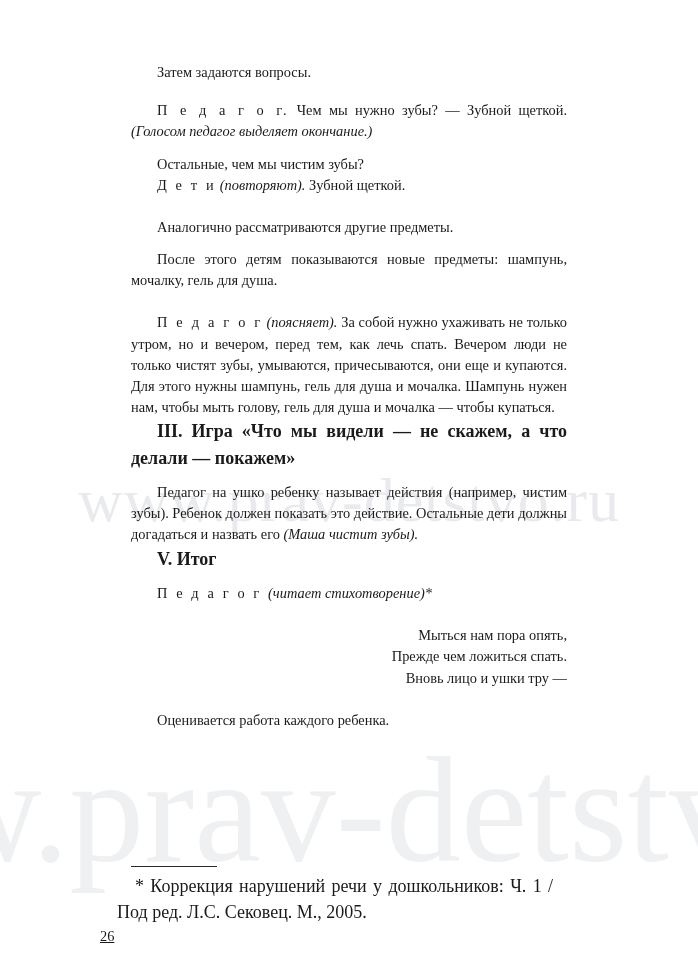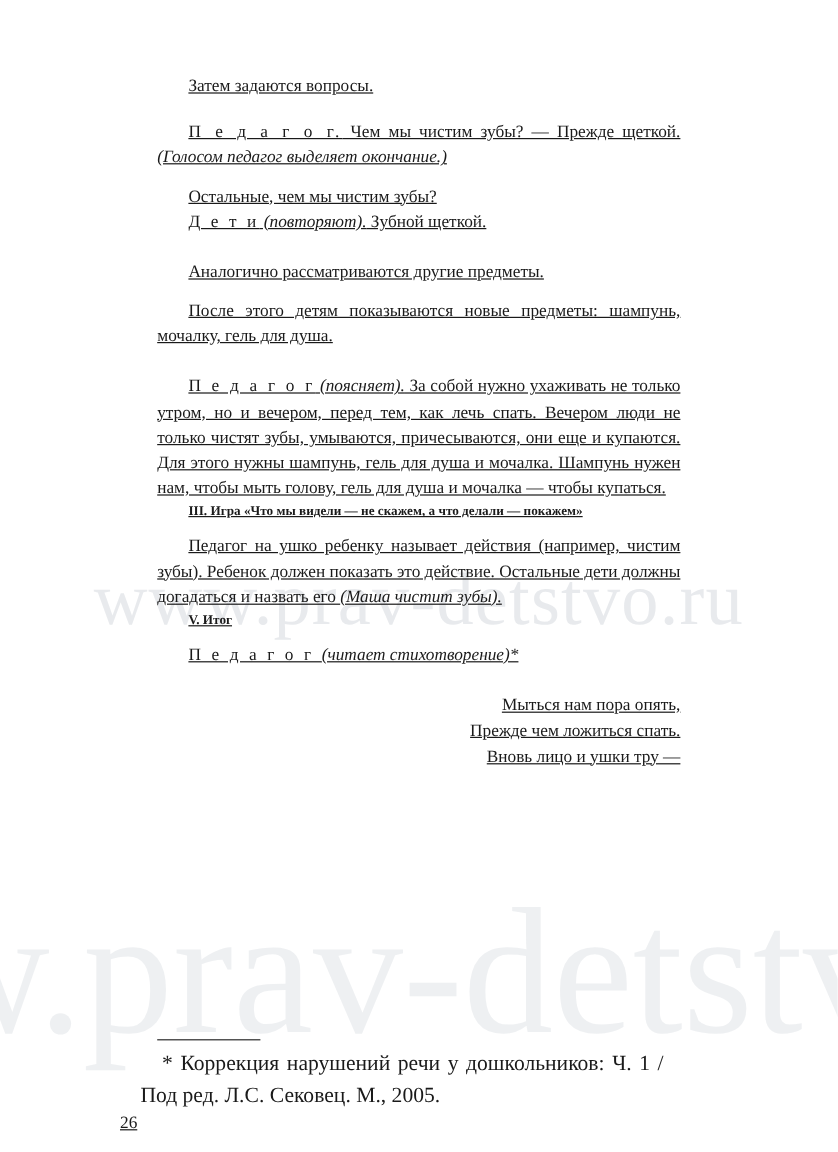--- a/index.html
+++ b/index.html
@@ -26,38 +26,37 @@
     left: 131px;
     top: 62px;
     width: 436px;
   }
   p {
     margin: 0;
     font-size: 14.4px;
     line-height: 1.47;
     text-align: justify;
     text-justify: inter-word;
-    text-decoration: underline;
   }
   .indent {
     text-indent: 26px;
   }
   .gap-sm { margin-top: 11px; }
   .gap-md { margin-top: 17px; }
   .gap-lg { margin-top: 21px; }
   .gap-xl { margin-top: 24px; }
   .sp {
     letter-spacing: 2.6px;
   }
   .it {
     font-style: italic;
   }
   .heading {
     font-weight: bold;
-    font-size: 11px;
+    font-size: 18px;
     line-height: 1.47;
     margin: 0;
     text-indent: 26px;
     text-align: justify;
   }
   .verse {
     margin: 0;
     font-size: 14.4px;
     line-height: 1.47;
     text-align: right;
@@ -136,21 +135,21 @@
     <span>www.prav-detstvo.ru</span>
   </div>
 
   <div class="content">
 
     <p class="indent">
       <span>Затем задаются вопросы.</span>
     </p>
 
     <p class="indent gap-md">
-      <span class="sp">П е д а г о г.</span><span> Чем мы чистим зубы? — Прежде щеткой. </span><span class="it">(Голосом педагог выделяет окончание.)</span>
+      <span class="sp">П е д а г о г.</span><span> Чем мы нужно зубы? — Зубной щеткой. </span><span class="it">(Голосом педагог выделяет окончание.)</span>
     </p>
 
     <p class="indent gap-sm">
       <span>Остальные, чем мы чистим зубы?</span>
     </p>
 
     <p class="indent">
       <span class="sp">Д е т и</span><span class="it"> (повторяют).</span><span> Зубной щеткой.</span>
     </p>
 
@@ -183,20 +182,23 @@
     <p class="indent gap-sm">
       <span class="sp">П е д а г о г </span><span class="it">(читает стихотворение)*</span>
     </p>
 
     <div class="gap-lg">
       <p class="verse">Мыться нам пора опять,</p>
       <p class="verse">Прежде чем ложиться спать.</p>
       <p class="verse">Вновь лицо и ушки тру —</p>
     </div>
 
+    <p class="indent gap-lg">
+      <span>Оценивается работа каждого ребенка.</span>
+    </p>
 
   </div>
 
   <div class="footnote-rule"></div>
 
   <div class="footnote">
     <span class="fn-indent">* Коррекция нарушений речи у дошкольников: Ч. 1 / Под ред. Л.С. Сековец. М., 2005.</span>
   </div>
 
   <div class="page-number">26</div>

